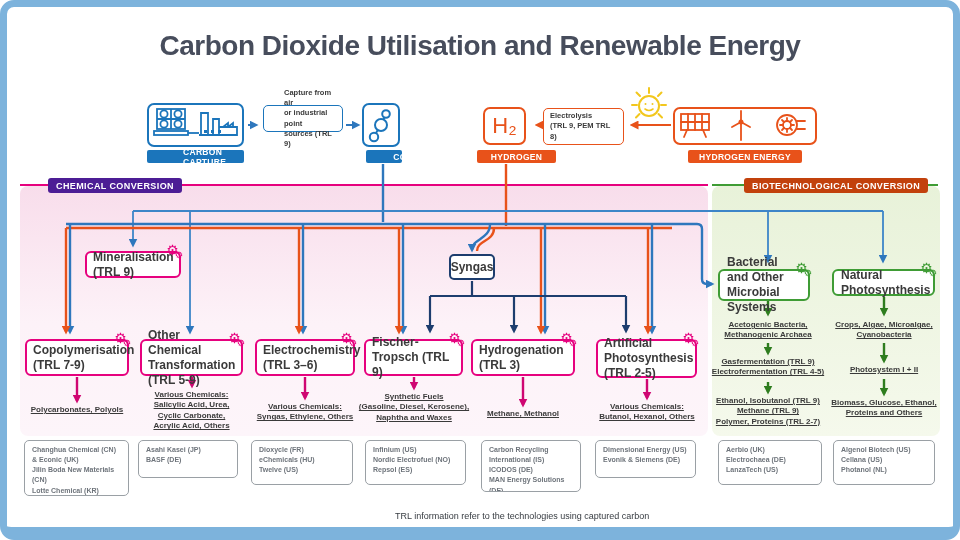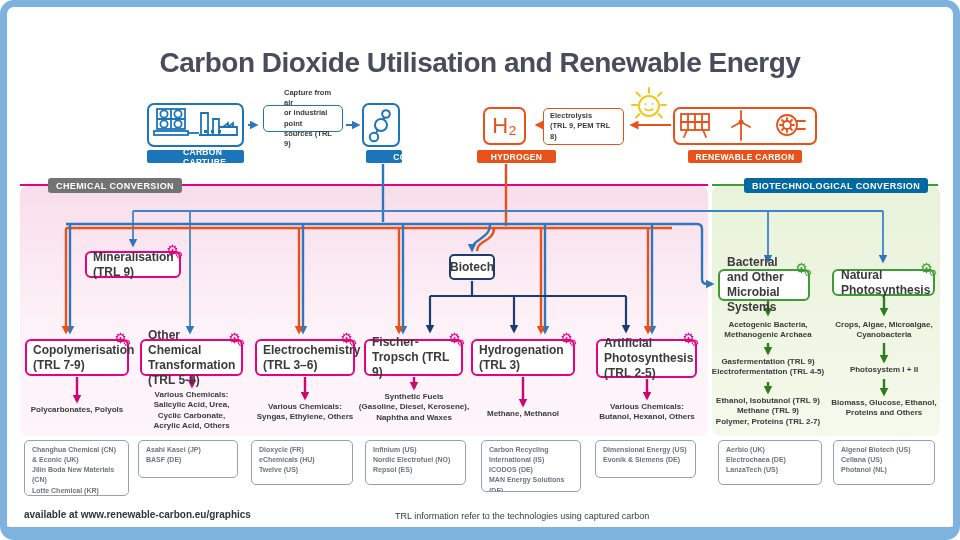--- a/index.html
+++ b/index.html
@@ -2,21 +2,21 @@
 <html><head>
 <meta charset="utf-8">
 <style>
   html,body{margin:0;padding:0;background:#fff;}
   .stage{position:relative;width:960px;height:540px;background:#fff;overflow:hidden;
          font-family:"Liberation Sans",sans-serif;}
   .frame{position:absolute;inset:0;border:7px solid #7db3dc;border-bottom-width:13px;
          border-radius:14px;pointer-events:none;z-index:30;}
   .abs{position:absolute;box-sizing:border-box;}
   .pre{white-space:pre-line;}
-  .title{left:0;top:47px;width:960px;text-align:center;font-size:28px;font-weight:bold;
+  .title{left:0;top:30px;width:960px;text-align:center;font-size:28px;font-weight:bold;
          color:#474d5c;letter-spacing:-0.5px;z-index:10;}
   
   .ibox{background:#fff;border:2px solid #1b75bb;border-radius:7px;display:flex;
         align-items:center;justify-content:center;z-index:10;}
   .obox{border-color:#e8521a;}
   .tbox{background:#fff;border:1.5px solid #1b75bb;border-radius:5px;font-size:7.5px;
         font-weight:bold;color:#3a3a3a;line-height:1.35;padding:3px 6px;display:flex;
         align-items:center;z-index:10;}
   .totext{border-color:#e8521a;}
   .chip{color:#fff;font-weight:bold;font-size:8.5px;letter-spacing:.3px;display:flex;
@@ -24,38 +24,38 @@
   .bluechip{background:#1b75bb;padding-left:36px;}
   .orangechip{background:#e8521a;}
   .h2text{font-size:22px;font-weight:normal;color:#e8521a;line-height:1;}
   
   .chem-bg{left:20px;top:186px;width:688px;height:250px;border-radius:8px;z-index:1;
            background:linear-gradient(180deg,#f8ddeb,#fdf2f8 55%,#fdf5fa);}
   .bio-bg{left:712px;top:186px;width:228px;height:250px;border-radius:8px;z-index:1;
           background:linear-gradient(180deg,#e8f2d9,#f5f9ec);}
   .banner{height:15px;padding:0 8px;border-radius:3px;font-size:9px;font-weight:bold;
           letter-spacing:.4px;color:#fff;display:inline-flex;align-items:center;z-index:10;}
-  .pinkbanner{background:#737373;}
-  .greenbanner{background:#0369a1;}
+  .pinkbanner{background:#4c1d95;}
+  .greenbanner{background:#c2410c;}
   
   .pbox{background:#fff;border:2px solid #e6017e;border-radius:6px;display:flex;
         align-items:center;padding:3px 6px;z-index:10;}
   .pbox .lbl,.gbox .lbl,.nbox .lbl{font-size:12px;font-weight:bold;color:#3a3a3a;line-height:1.25;}
   .gbox{background:#fff;border:2px solid #3f9c35;border-radius:6px;display:flex;
         align-items:center;padding:3px 7px;z-index:10;}
   .nbox{background:#fff;border:2px solid #1d3d6e;border-radius:5px;display:flex;
         align-items:center;justify-content:center;z-index:10;}
   .gears{position:absolute;top:-11px;right:-8px;line-height:1;z-index:11;
          font-family:"DejaVu Sans",sans-serif;}
   .pinkg{color:#e6017e;}
   .greeng{color:#3f9c35;}
   .gA{font-size:14px;}
   .gB{font-size:9px;position:relative;left:-4px;top:3px;}
   
-  .ptext{font-size:8px;font-weight:bold;color:#3a3a3a;line-height:1.3;text-align:center;z-index:10;}
+  .ptext{font-size:8px;font-weight:bold;color:#3a3a3a;line-height:1.3;text-align:center;z-index:10;text-decoration:underline;}
   
   .cbox{background:#fff;border:1.5px solid #9aa0a5;border-radius:5px;color:#6e747b;
         font-size:7px;font-weight:bold;line-height:1.45;padding:4px 7px;z-index:10;overflow:hidden;}
   
   .f-left{left:24px;top:509px;font-size:10px;font-weight:bold;color:#2f343b;z-index:10;}
   .f-center{left:395px;top:511px;font-size:9px;color:#373c42;z-index:10;}
   .f-right{right:22px;top:502px;display:flex;align-items:center;gap:0;z-index:10;margin-top:33px;}
   .cc{width:12px;height:12px;border:1.3px solid #26282b;border-radius:50%;display:flex;
       align-items:center;justify-content:center;font-size:5.5px;font-weight:bold;color:#26282b;
       box-sizing:border-box;}
@@ -216,32 +216,32 @@
         <circle cx="66" cy="13" r="1.6" fill="#e8521a"></circle>
       </g>
       <g>
         <circle cx="112" cy="16" r="10"></circle>
         <circle cx="112" cy="16" r="4"></circle>
         <path d="M112 9 V12 M112 20 V23 M105 16 H108 M116 16 H119 M107 11 L109 13 M115 19 L117 21 M117 11 L115 13 M109 19 L107 21"></path>
         <path d="M122 12 H130 M122 20 H130"></path>
       </g>
     </svg>
   </div>
-  <div class="abs chip orangechip" style="left:688px;top:150px;width:114px;height:13px;">RENEWABLE CARBON</div>
+  <div class="abs chip orangechip" style="left:688px;top:150px;width:114px;height:13px;">HYDROGEN ENERGY</div>
 
   <div class="abs banner pinkbanner" style="left:48px;top:178px;">CHEMICAL CONVERSION</div>
   <div class="abs banner greenbanner" style="left:744px;top:178px;">BIOTECHNOLOGICAL CONVERSION</div>
 
   <div class="abs pbox" style="left:85px;top:251px;width:96px;height:27px;">
     <span class="gears pinkg"><span class="gA">⚙</span><span class="gB">⚙</span></span>
     <span class="lbl pre">Mineralisation (TRL 9)</span>
   </div>
 
   <div class="abs nbox" style="left:449px;top:254px;width:46px;height:26px;">
-    <span class="lbl">Biotech</span>
+    <span class="lbl">Syngas</span>
   </div>
 
   <div class="abs pbox" style="left:25px;top:339px;width:104px;height:37px;">
     <span class="gears pinkg"><span class="gA">⚙</span><span class="gB">⚙</span></span>
     <span class="lbl pre">Copolymerisation
 (TRL 7-9)</span>
   </div>
   <div class="abs pbox" style="left:140px;top:339px;width:103px;height:37px;">
     <span class="gears pinkg"><span class="gA">⚙</span><span class="gB">⚙</span></span>
     <span class="lbl pre">Other Chemical
@@ -322,21 +322,20 @@
 MAN Energy Solutions (DE)</div>
   <div class="abs cbox pre" style="left:595px;top:440px;width:101px;height:38px;">Dimensional Energy (US)
 Evonik &amp; Siemens (DE)</div>
   <div class="abs cbox pre" style="left:718px;top:440px;width:104px;height:45px;">Aerbio (UK)
 Electrochaea (DE)
 LanzaTech (US)</div>
   <div class="abs cbox pre" style="left:833px;top:440px;width:102px;height:45px;">Algenol Biotech (US)
 Cellana (US)
 Photanol (NL)</div>
 
-  <div class="abs f-left">available at www.renewable-carbon.eu/graphics</div>
   <div class="abs f-center">TRL information refer to the technologies using captured carbon</div>
   <div class="abs f-right">
     <span class="cc">cc</span>
     <span class="cc">i</span>
     <span class="cc">$</span>
     <span class="cc">=</span>
     <svg width="14" height="22" viewBox="0 0 14 22" style="margin-left:6px;">
       <path d="M3 21 C3 10 7 4 13 0 L9 21 Z" fill="#2f76bb"></path>
     </svg>
     <span class="brand">nova</span>

